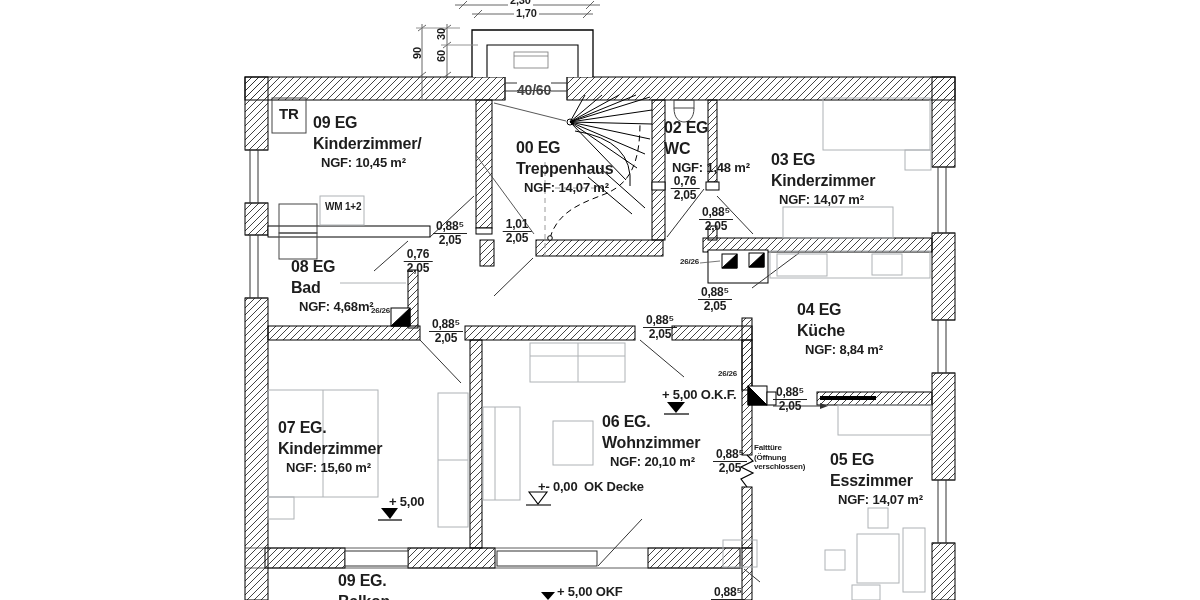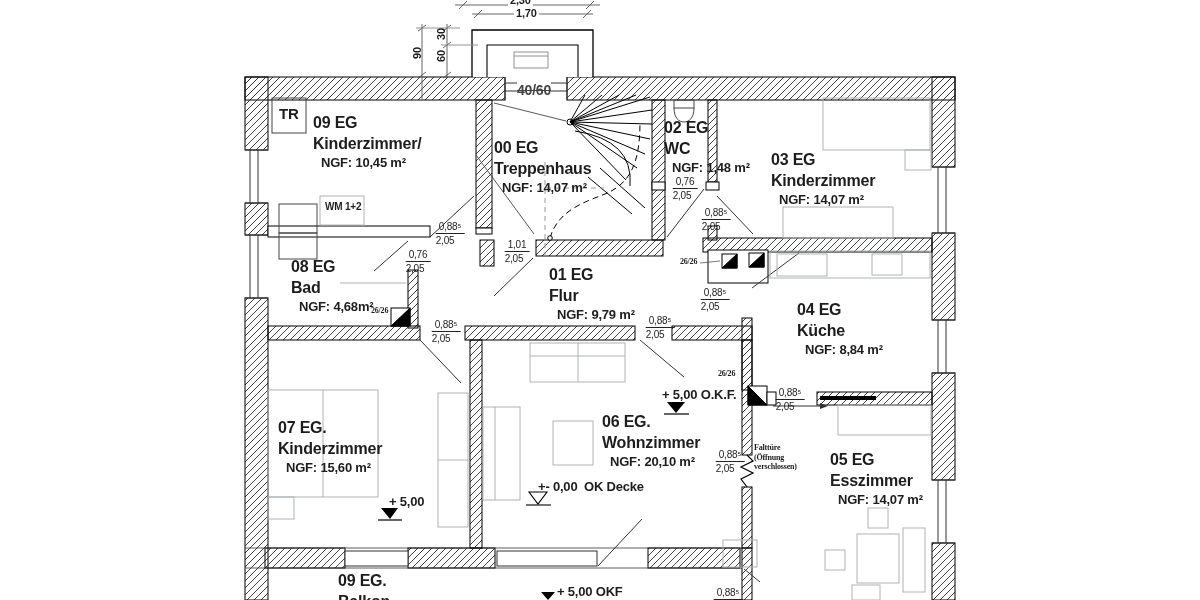--- a/index.html
+++ b/index.html
@@ -2,27 +2,27 @@
 <html><head>
 <meta charset="utf-8">
 <style>
   html,body{margin:0;padding:0;background:#fff;}
   .sheet{position:relative;width:1200px;height:600px;background:#fff;overflow:hidden;
          font-family:"Liberation Sans",sans-serif;color:#1d1d1d;}
   .sheet svg{position:absolute;left:0;top:0;}
   .lbl{position:absolute;font-weight:600;letter-spacing:-0.2px;white-space:nowrap;}
   .room .rid,.room .rname{font-size:16px;line-height:21px;}
   .room .rarea{font-size:13px;line-height:17px;margin-left:8px;}
-  .dim{position:absolute;transform:translateX(-50%);text-align:left;
-       font-size:10px;line-height:13px;font-weight:400;letter-spacing:-0.2px;white-space:nowrap;}
+  .dim{position:absolute;transform:translateX(-50%);text-align:center;
+       font-size:12px;line-height:13px;font-weight:700;letter-spacing:-0.2px;white-space:nowrap;}
   .dim .t{display:inline-block;border-bottom:1.3px solid #222;padding:0 3px;}
   .dim .b{display:block;}
   .toplab{background:#fff;padding:0 2px;font-size:11px;}
   .rot{transform:rotate(-90deg);transform-origin:center;}
-  .small{font-size:8px;line-height:9.5px;font-weight:600;font-family:Liberation Serif, serif;}
+  .small{font-size:8px;line-height:9.5px;font-weight:600;}
   .flue{font-size:14px;text-decoration:line-through;color:#444;background:#fff;margin-top:28px;}
   .lvl{font-size:13px;}
 </style>
 </head>
 <body>
 
 <div class="sheet">
 
 <svg width="1200" height="600" viewBox="0 0 1200 600">
   <defs>
@@ -236,45 +236,40 @@
     <line x1="378" y1="520" x2="402" y2="520" stroke="#000" stroke-width="1.2"></line>
     <polygon points="541,592 555,592 548,600" fill="#000"></polygon>
   </g>
 </svg>
 
 <div class="lbl room" style="left:313px;top:112px">
   <div class="rid">09 EG</div>
   <div class="rname">Kinderzimmer/</div>
   <div class="rarea">NGF: 10,45 m²</div>
 </div>
-<div class="lbl room" style="left:494px;top:137px">
+<div class="lbl room" style="left:516px;top:137px">
   <div class="rid">00 EG</div>
   <div class="rname">Treppenhaus</div>
   <div class="rarea">NGF: 14,07 m²</div>
 </div>
 <div class="lbl room" style="left:664px;top:117px">
   <div class="rid">02 EG</div>
   <div class="rname">WC</div>
   <div class="rarea">NGF: 1,48 m²</div>
 </div>
 <div class="lbl room" style="left:771px;top:149px">
   <div class="rid">03 EG</div>
   <div class="rname">Kinderzimmer</div>
   <div class="rarea">NGF: 14,07 m²</div>
 </div>
 <div class="lbl room" style="left:291px;top:256px">
   <div class="rid">08 EG</div>
   <div class="rname">Bad</div>
   <div class="rarea">NGF: 4,68m²</div>
 </div>
-<div class="lbl room" style="left:549px;top:264px">
-  <div class="rid">01 EG</div>
-  <div class="rname">Flur</div>
-  <div class="rarea">NGF: 9,79 m²</div>
-</div>
 <div class="lbl room" style="left:797px;top:299px">
   <div class="rid">04 EG</div>
   <div class="rname">Küche</div>
   <div class="rarea">NGF: 8,84 m²</div>
 </div>
 <div class="lbl room" style="left:278px;top:417px">
   <div class="rid">07 EG.</div>
   <div class="rname">Kinderzimmer</div>
   <div class="rarea">NGF: 15,60 m²</div>
 </div>
@@ -294,21 +289,21 @@
 </div>
 
 <div class="dim" style="left:450px;top:220px">
   <span class="t">0,88⁵</span>
   <span class="b">2,05</span>
 </div>
 <div class="dim" style="left:418px;top:248px">
   <span class="t">0,76</span>
   <span class="b">2,05</span>
 </div>
-<div class="dim" style="left:517px;top:238px">
+<div class="dim" style="left:517px;top:218px">
   <span class="t">1,01</span>
   <span class="b">2,05</span>
 </div>
 <div class="dim" style="left:685px;top:175px">
   <span class="t">0,76</span>
   <span class="b">2,05</span>
 </div>
 <div class="dim" style="left:716px;top:206px">
   <span class="t">0,88⁵</span>
   <span class="b">2,05</span>

